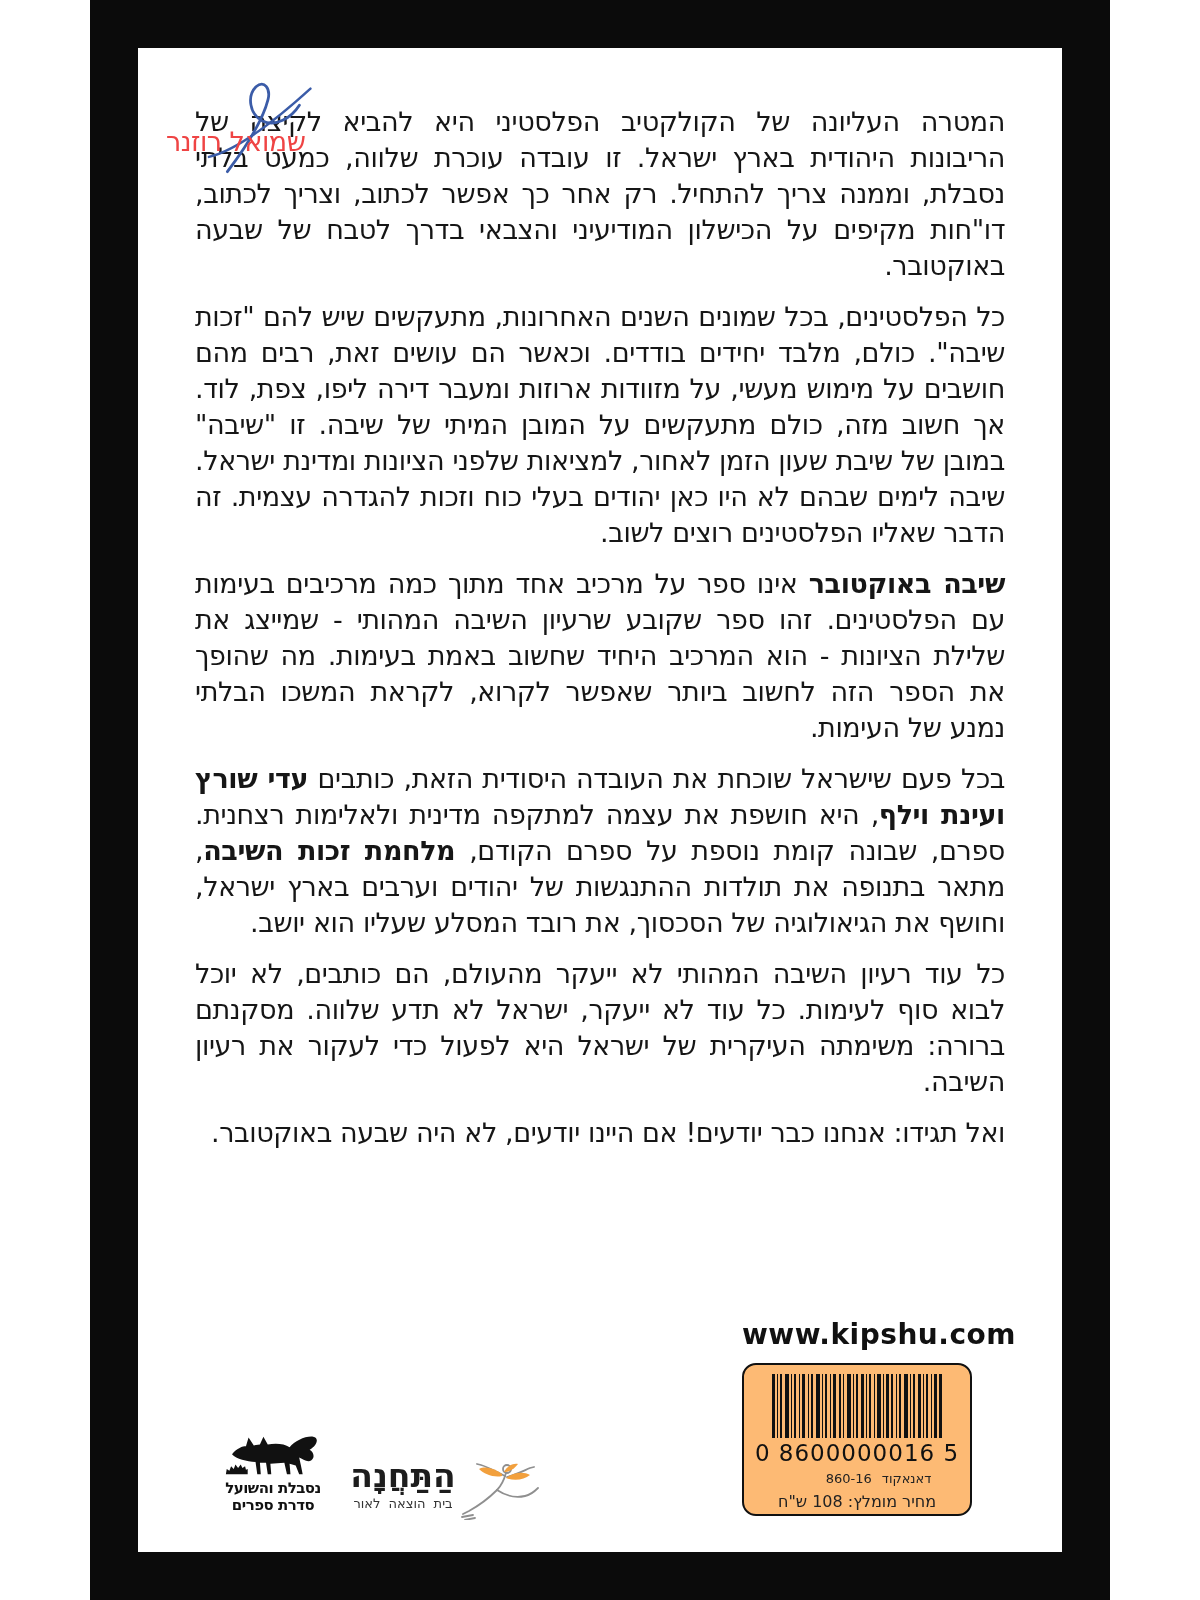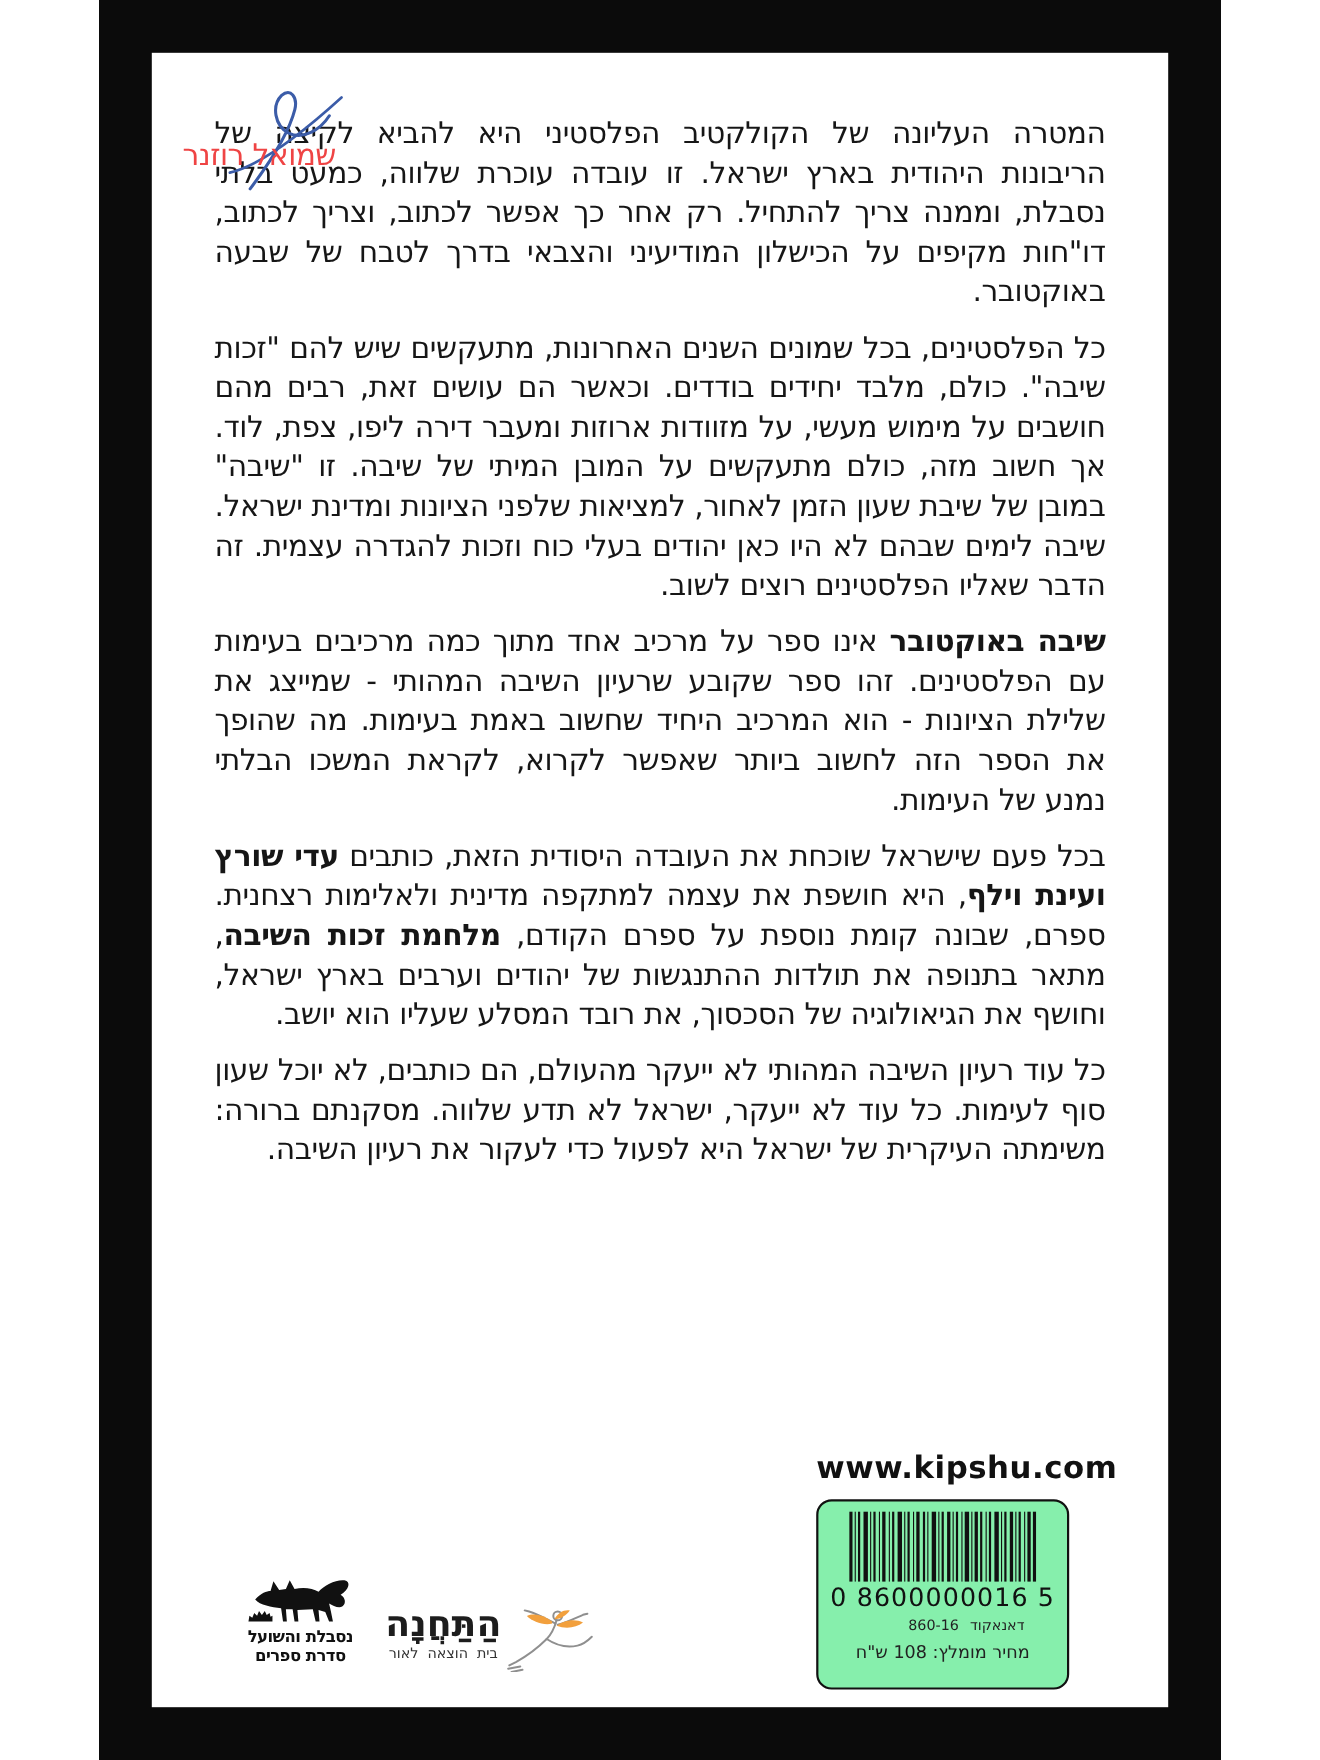--- a/index.html
+++ b/index.html
@@ -10,22 +10,22 @@
   .content{position:absolute;top:56px;left:57px;right:57px;direction:rtl;
            font-size:27px;line-height:36px;letter-spacing:-0.4px;color:#161616;
            text-align:justify;}
   .content p{margin:0 0 15px 0;}
   .content b{font-weight:bold;}
   .signature{position:relative;height:128px;margin-top:26px;}
   .author{position:absolute;left:28px;top:52px;font-size:27px;color:#ef4444;letter-spacing:-0.5px;}
   .sig-svg{position:absolute;left:58px;top:-14px;width:120px;height:120px;}
   .website{position:absolute;left:604px;top:1270px;width:230px;text-align:center;
            font-weight:bold;font-size:28px;letter-spacing:0.5px;color:#111;}
-  .barcode-box{position:absolute;left:604px;top:1315px;width:230px;height:173px;
-               border:2px solid #111;border-radius:14px;background:#86efac;box-sizing:border-box;text-align:center;}
+  .barcode-box{position:absolute;left:604px;top:1315px;width:230px;height:153px;
+               border:2px solid #111;border-radius:14px;background:#fdba74;box-sizing:border-box;text-align:center;}
   .bars{display:block;margin:9px auto 2px auto;}
   .bc-num{direction:ltr;font-size:23px;color:#111;letter-spacing:1px;line-height:26px;}
   .bc-dana{direction:rtl;font-size:13px;color:#222;line-height:25px;word-spacing:6px;margin-left:43px;}
   .bc-price{direction:rtl;font-size:16px;color:#222;line-height:22px;}
   .series-logo{position:absolute;left:82px;top:1382px;width:106px;text-align:center;}
   .series-logo svg{display:block;margin:0 auto;}
   .series-l1,.series-l2{direction:rtl;font-weight:bold;font-size:15px;line-height:17px;
                         letter-spacing:-0.5px;color:#111;}
   .publisher-logo{position:absolute;left:204px;top:1408px;width:122px;text-align:center;}
   .pub-name{direction:rtl;font-weight:bold;font-size:33px;line-height:40px;color:#1d1d1d;}
@@ -37,21 +37,22 @@
 
 <div class="page">
   <div class="cover">
     <div class="inner">
 
       <div class="content">
           <p><span>המטרה העליונה של הקולקטיב הפלסטיני היא להביא לקיצה של הריבונות היהודית בארץ ישראל. זו עובדה עוכרת שלווה, כמעט בלתי נסבלת, וממנה צריך להתחיל. רק אחר כך אפשר לכתוב, וצריך לכתוב, דו"חות מקיפים על הכישלון המודיעיני והצבאי בדרך לטבח של שבעה באוקטובר.</span></p>
           <p><span>כל הפלסטינים, בכל שמונים השנים האחרונות, מתעקשים שיש להם "זכות שיבה". כולם, מלבד יחידים בודדים. וכאשר הם עושים זאת, רבים מהם חושבים על מימוש מעשי, על מזוודות ארוזות ומעבר דירה ליפו, צפת, לוד. אך חשוב מזה, כולם מתעקשים על המובן המיתי של שיבה. זו "שיבה" במובן של שיבת שעון הזמן לאחור, למציאות שלפני הציונות ומדינת ישראל. שיבה לימים שבהם לא היו כאן יהודים בעלי כוח וזכות להגדרה עצמית. זה הדבר שאליו הפלסטינים רוצים לשוב.</span></p>
           <p><b>שיבה באוקטובר</b><span> אינו ספר על מרכיב אחד מתוך כמה מרכיבים בעימות עם הפלסטינים. זהו ספר שקובע שרעיון השיבה המהותי - שמייצג את שלילת הציונות - הוא המרכיב היחיד שחשוב באמת בעימות. מה שהופך את הספר הזה לחשוב ביותר שאפשר לקרוא, לקראת המשכו הבלתי נמנע של העימות.</span></p>
           <p><span>בכל פעם שישראל שוכחת את העובדה היסודית הזאת, כותבים </span><b>עדי שורץ ועינת וילף</b><span>, היא חושפת את עצמה למתקפה מדינית ולאלימות רצחנית. ספרם, שבונה קומת נוספת על ספרם הקודם, </span><b>מלחמת זכות השיבה</b><span>, מתאר בתנופה את תולדות ההתנגשות של יהודים וערבים בארץ ישראל, וחושף את הגיאולוגיה של הסכסוך, את רובד המסלע שעליו הוא יושב.</span></p>
-          <p><span>כל עוד רעיון השיבה המהותי לא ייעקר מהעולם, הם כותבים, לא יוכל שעון סוף לעימות. כל עוד לא ייעקר, ישראל לא תדע שלווה. מסקנתם ברורה: משימתה העיקרית של ישראל היא לפעול כדי לעקור את רעיון השיבה.</span></p>
+          <p><span>כל עוד רעיון השיבה המהותי לא ייעקר מהעולם, הם כותבים, לא יוכל לבוא סוף לעימות. כל עוד לא ייעקר, ישראל לא תדע שלווה. מסקנתם ברורה: משימתה העיקרית של ישראל היא לפעול כדי לעקור את רעיון השיבה.</span></p>
+          <p><span>ואל תגידו: אנחנו כבר יודעים! אם היינו יודעים, לא היה שבעה באוקטובר.</span></p>
         </div>
 
       <div class="signature">
         <svg class="sig-svg" viewBox="0 0 130 120" fill="none">
           <path d="M34,116 C52,92 72,62 78,38 C81,26 74,16 65,24 C55,34 58,54 72,61 C86,68 103,58 112,44" style="stroke:var(--sig-blue,#3b5ca8)" stroke-width="3" stroke-linecap="round"></path>
           <path d="M14,100 C40,94 80,66 124,26" style="stroke:var(--sig-blue,#3b5ca8)" stroke-width="2.6" stroke-linecap="round"></path>
         </svg>
         <span class="author">שמואל רוזנר</span>
       </div>
 

